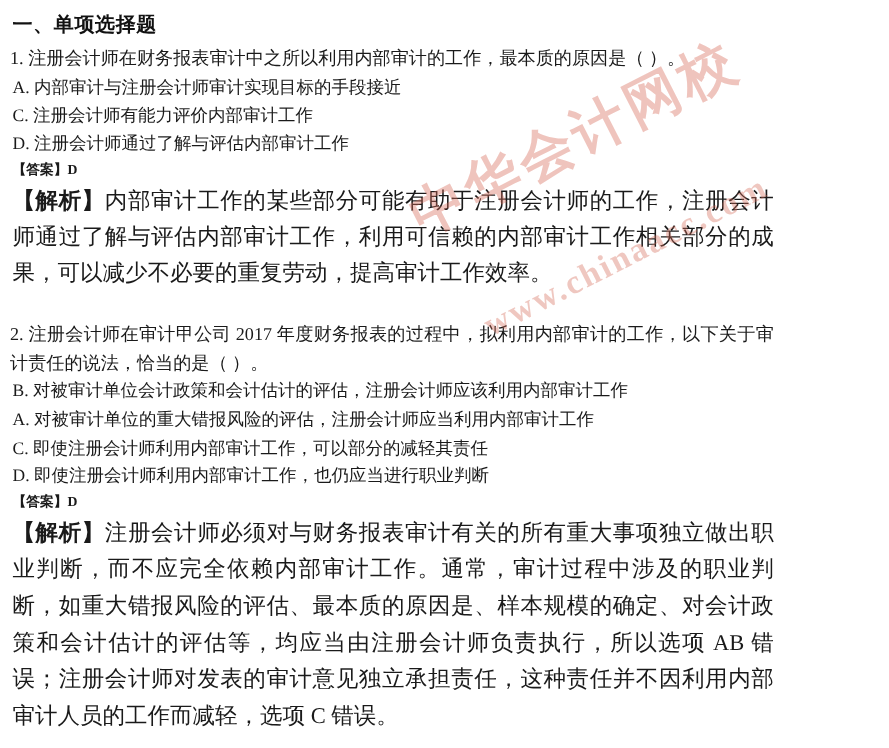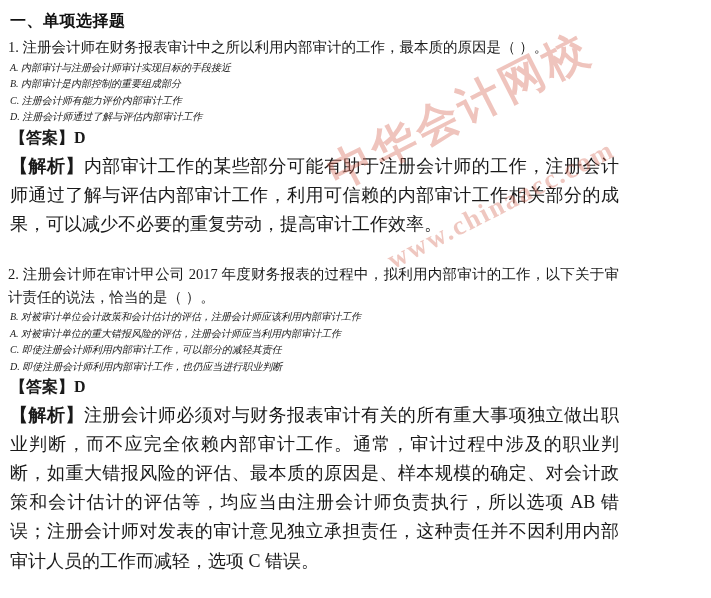--- a/index.html
+++ b/index.html
@@ -33,27 +33,26 @@
   .qblock {
     margin-bottom: 2px;
   }
   .qstem {
     font-size: 14.5px;
     line-height: 1.55;
     margin: 0 0 1px 0;
     text-align: justify;
   }
   .opt {
-    font-size: 10px;
+    font-size: 14px;
     line-height: 1.55;
     margin: 0 0 1px 2px;
-    font-style: italic;
   }
   .answer {
-    font-size: 16px;
+    font-size: 11px;
     line-height: 1.55;
     margin: 1px 0 1px 2px;
     font-weight: bold;
   }
   .answer .ans-val {
     font-weight: bold;
   }
   .explain {
     font-size: 18px;
     line-height: 1.62;
@@ -104,21 +103,20 @@
 </head>
 <body>
 
 <div class="page">
 
   <div class="section-title">一、单项选择题</div>
 
   <div class="qblock">
     <div class="qstem">1. 注册会计师在财务报表审计中之所以利用内部审计的工作，最本质的原因是（     ）。</div>
     <div class="opt">A. 内部审计与注册会计师审计实现目标的手段接近</div>
-    <div class="opt">B. 内部审计是内部控制的重要组成部分</div>
     <div class="opt">C. 注册会计师有能力评价内部审计工作</div>
     <div class="opt">D. 注册会计师通过了解与评估内部审计工作</div>
     <div class="answer"><span>【答案】</span><span class="ans-val">D</span></div>
     <div class="explain"><span class="lab">【解析】</span><span>内部审计工作的某些部分可能有助于注册会计师的工作，注册会计师通过了解与评估内部审计工作，利用可信赖的内部审计工作相关部分的成果，可以减少不必要的重复劳动，提高审计工作效率。</span></div>
   </div>
 
   <div class="gap"></div>
 
   <div class="qblock">
     <div class="qstem">2. 注册会计师在审计甲公司 2017 年度财务报表的过程中，拟利用内部审计的工作，以下关于审计责任的说法，恰当的是（     ）。</div>

